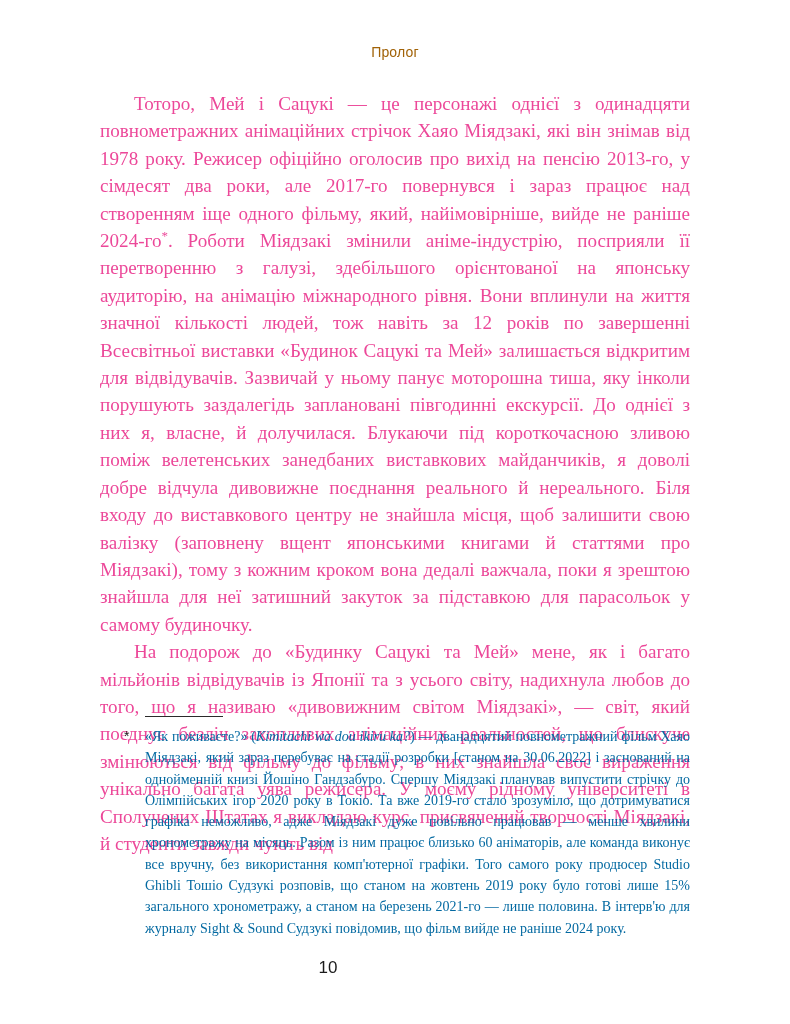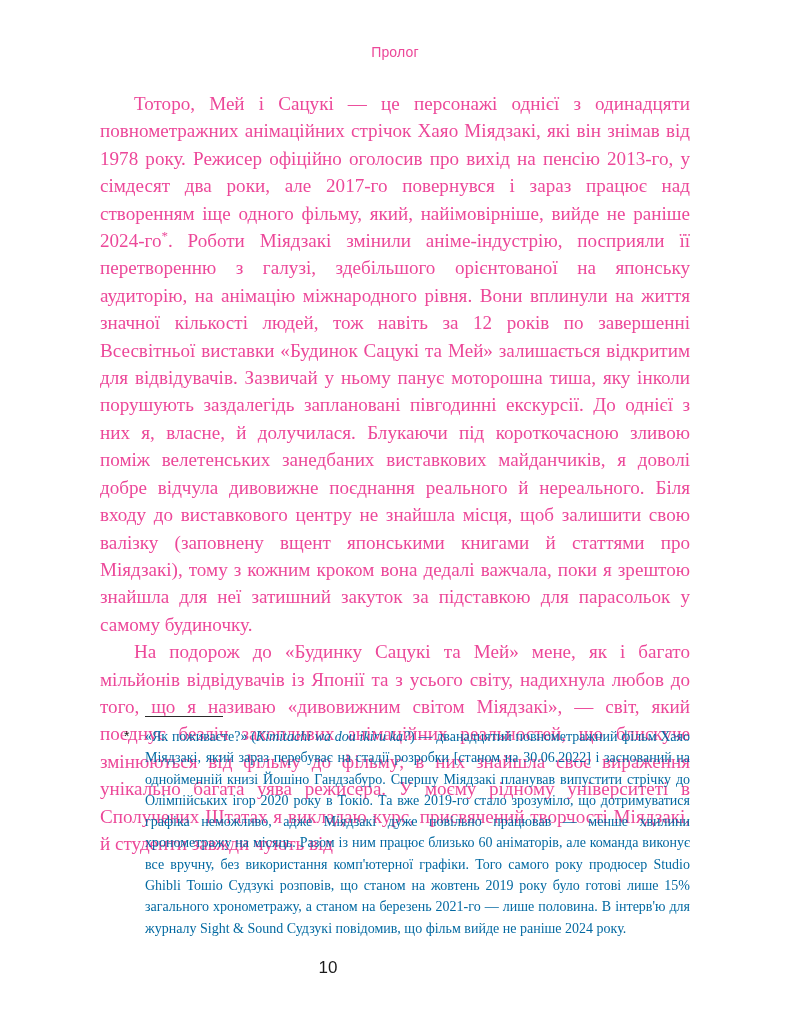--- a/index.html
+++ b/index.html
@@ -20,21 +20,21 @@
 
   
   .running-head {
     position: absolute;
     top: 44px;
     left: 0;
     width: 790px;
     text-align: center;
     font-family: "Liberation Sans", sans-serif;
     font-size: 14px;
-    color: #ec4899;
+    color: #a16207;
     letter-spacing: 0.2px;
   }
 
   
   .body-block {
     position: absolute;
     top: 90px;
     left: 100px;
     width: 590px;
   }

